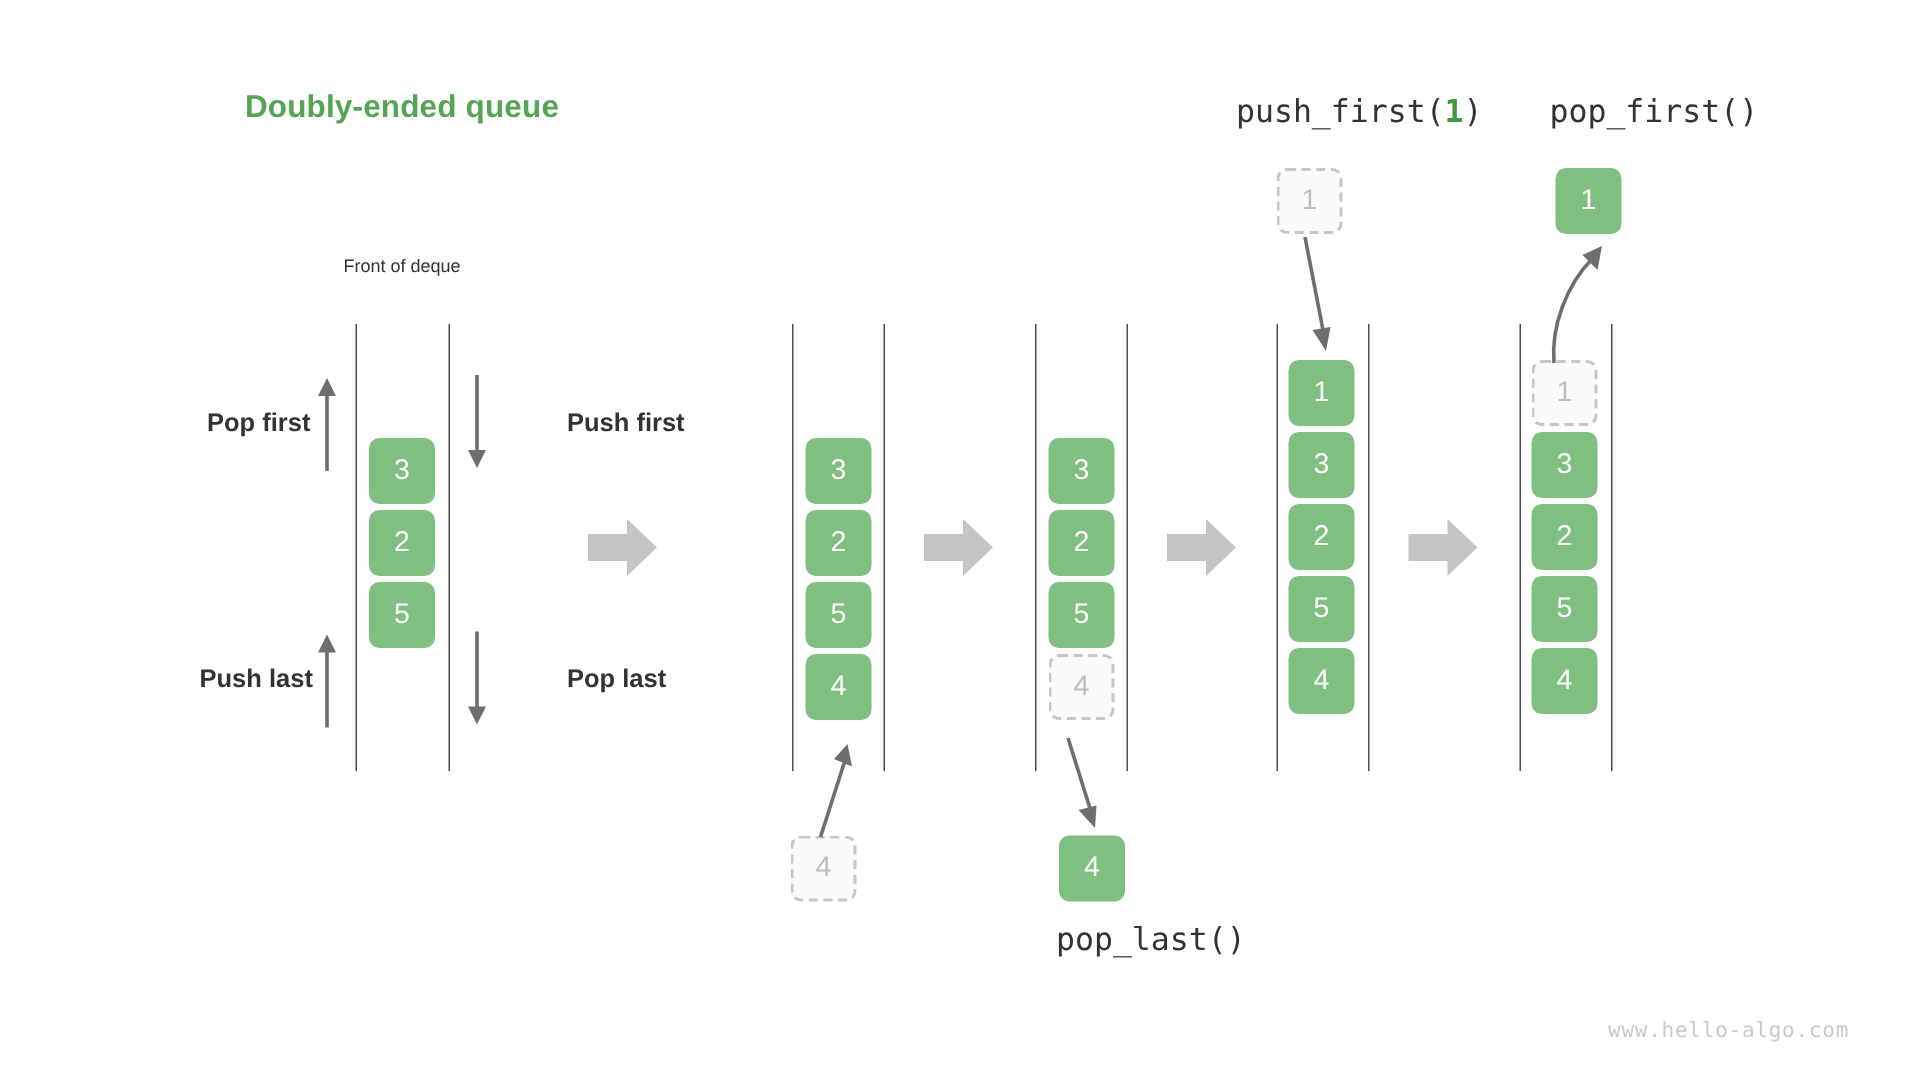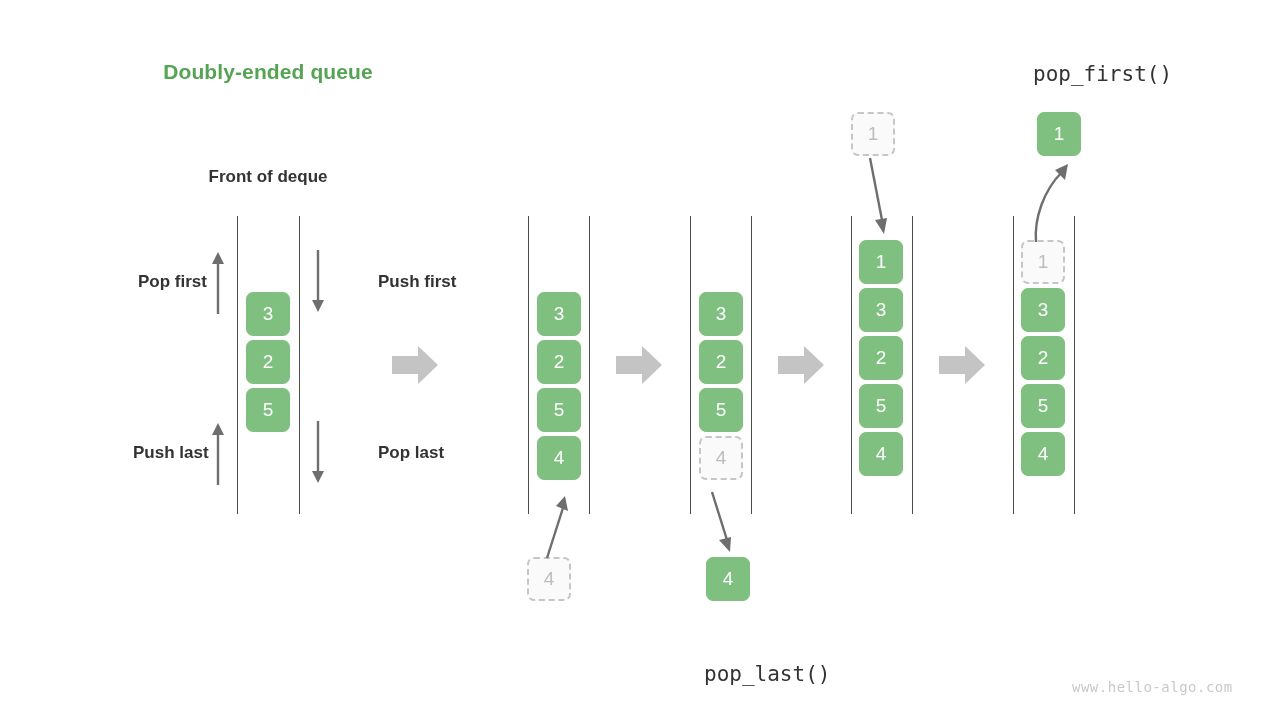--- a/index.html
+++ b/index.html
@@ -11,21 +11,21 @@
   #stage{position:absolute;left:0;top:0;width:1280px;height:560px;}
 
   .abs{position:absolute;}
 
   
   .title{
     color:#54a454;font-weight:bold;font-size:21px;letter-spacing:.1px;
     text-align:center;line-height:40px;white-space:nowrap;
   }
   .hdr{
-    color:#333333;font-weight:bold;font-size:17px;text-align:center;
+    color:#333333;font-weight:normal;font-size:12px;text-align:center;
     white-space:nowrap;line-height:22px;
   }
   .oplabel{
     color:#333333;font-weight:bold;font-size:17px;white-space:nowrap;
     line-height:22px;
     margin-left:38px;
   }
   .mono{
     font-family:"DejaVu Sans Mono","Liberation Mono",monospace;
     font-size:21px;color:#333333;white-space:nowrap;line-height:26px;
@@ -146,20 +146,23 @@
   <div class="abs rail" style="left:851px;top:216px;height:298px;"></div>
   <div class="abs rail" style="left:912px;top:216px;height:298px;"></div>
   <div class="abs" id="stack-4" style="left: 859px; top: 240px; position: absolute;">
       <div class="cell solid" style="position: absolute; left: 0px; top: 0px;">1</div>
       <div class="cell solid" style="position: absolute; left: 0px; top: 48px;">3</div>
       <div class="cell solid" style="position: absolute; left: 0px; top: 96px;">2</div>
       <div class="cell solid" style="position: absolute; left: 0px; top: 144px;">5</div>
       <div class="cell solid" style="position: absolute; left: 0px; top: 192px;">4</div>
     </div>
 
+  <div class="abs mono" style="left:824px;top:61px;">
+    <span>push_first(</span><span class="arg">1</span><span>)</span>
+  </div>
   <div class="abs" id="float-push-first" style="left: 851px; top: 112px; position: absolute;">
       <div class="cell ghost" style="position: absolute; left: 0px; top: 0px;">1</div>
     </div>
   <svg class="abs" style="left:862px;top:158px;" width="40" height="82">
     <line x1="8" y1="0" x2="20" y2="62" stroke="#6e6e6e" stroke-width="2.4"></line>
     <path d="M22 76 L13 62 L25 60 Z" fill="#6e6e6e"></path>
   </svg>
 
   <div class="abs rail" style="left:1013px;top:216px;height:298px;"></div>
   <div class="abs rail" style="left:1074px;top:216px;height:298px;"></div>
@@ -175,19 +178,19 @@
     <span>pop_first()</span>
   </div>
   <div class="abs" id="float-pop-first" style="left: 1037px; top: 112px; position: absolute;">
       <div class="cell solid" style="position: absolute; left: 0px; top: 0px;">1</div>
     </div>
   <svg class="abs" style="left:1018px;top:158px;" width="60" height="86">
     <path d="M18 84 C16 60, 26 32, 44 14" stroke="#6e6e6e" stroke-width="2.4" fill="none"></path>
     <path d="M50 6 L47 22 L37 12 Z" fill="#6e6e6e"></path>
   </svg>
 
-  <div class="abs mono" style="left:704px;top:661px;text-align:right;">
+  <div class="abs mono" style="left:704px;top:613px;text-align:right;">
     <span>pop_last()</span>
   </div>
 
   <div class="abs watermark" style="left:1072px;top:679px;text-align:center;">www.hello-algo.com</div>
 
 </div>
 
 </body></html>

